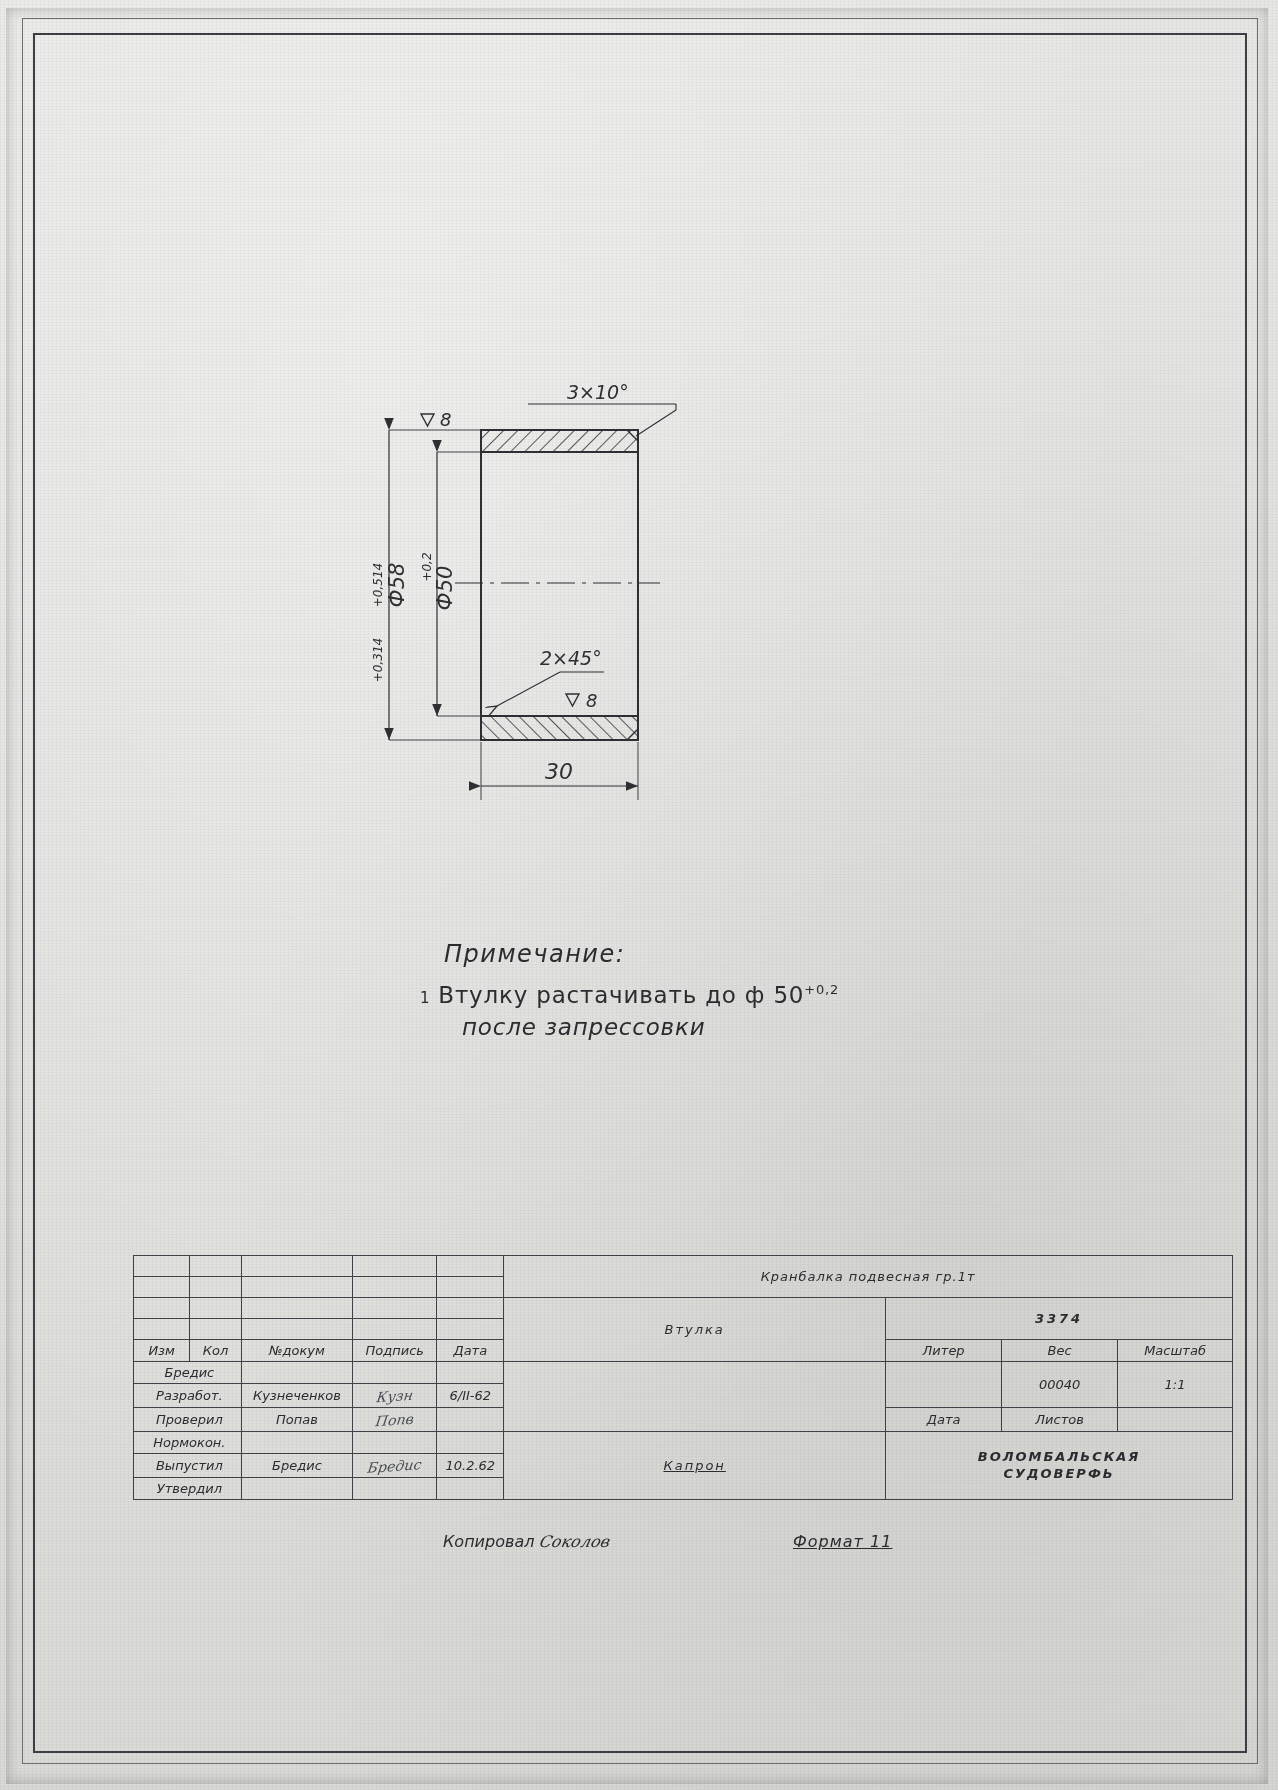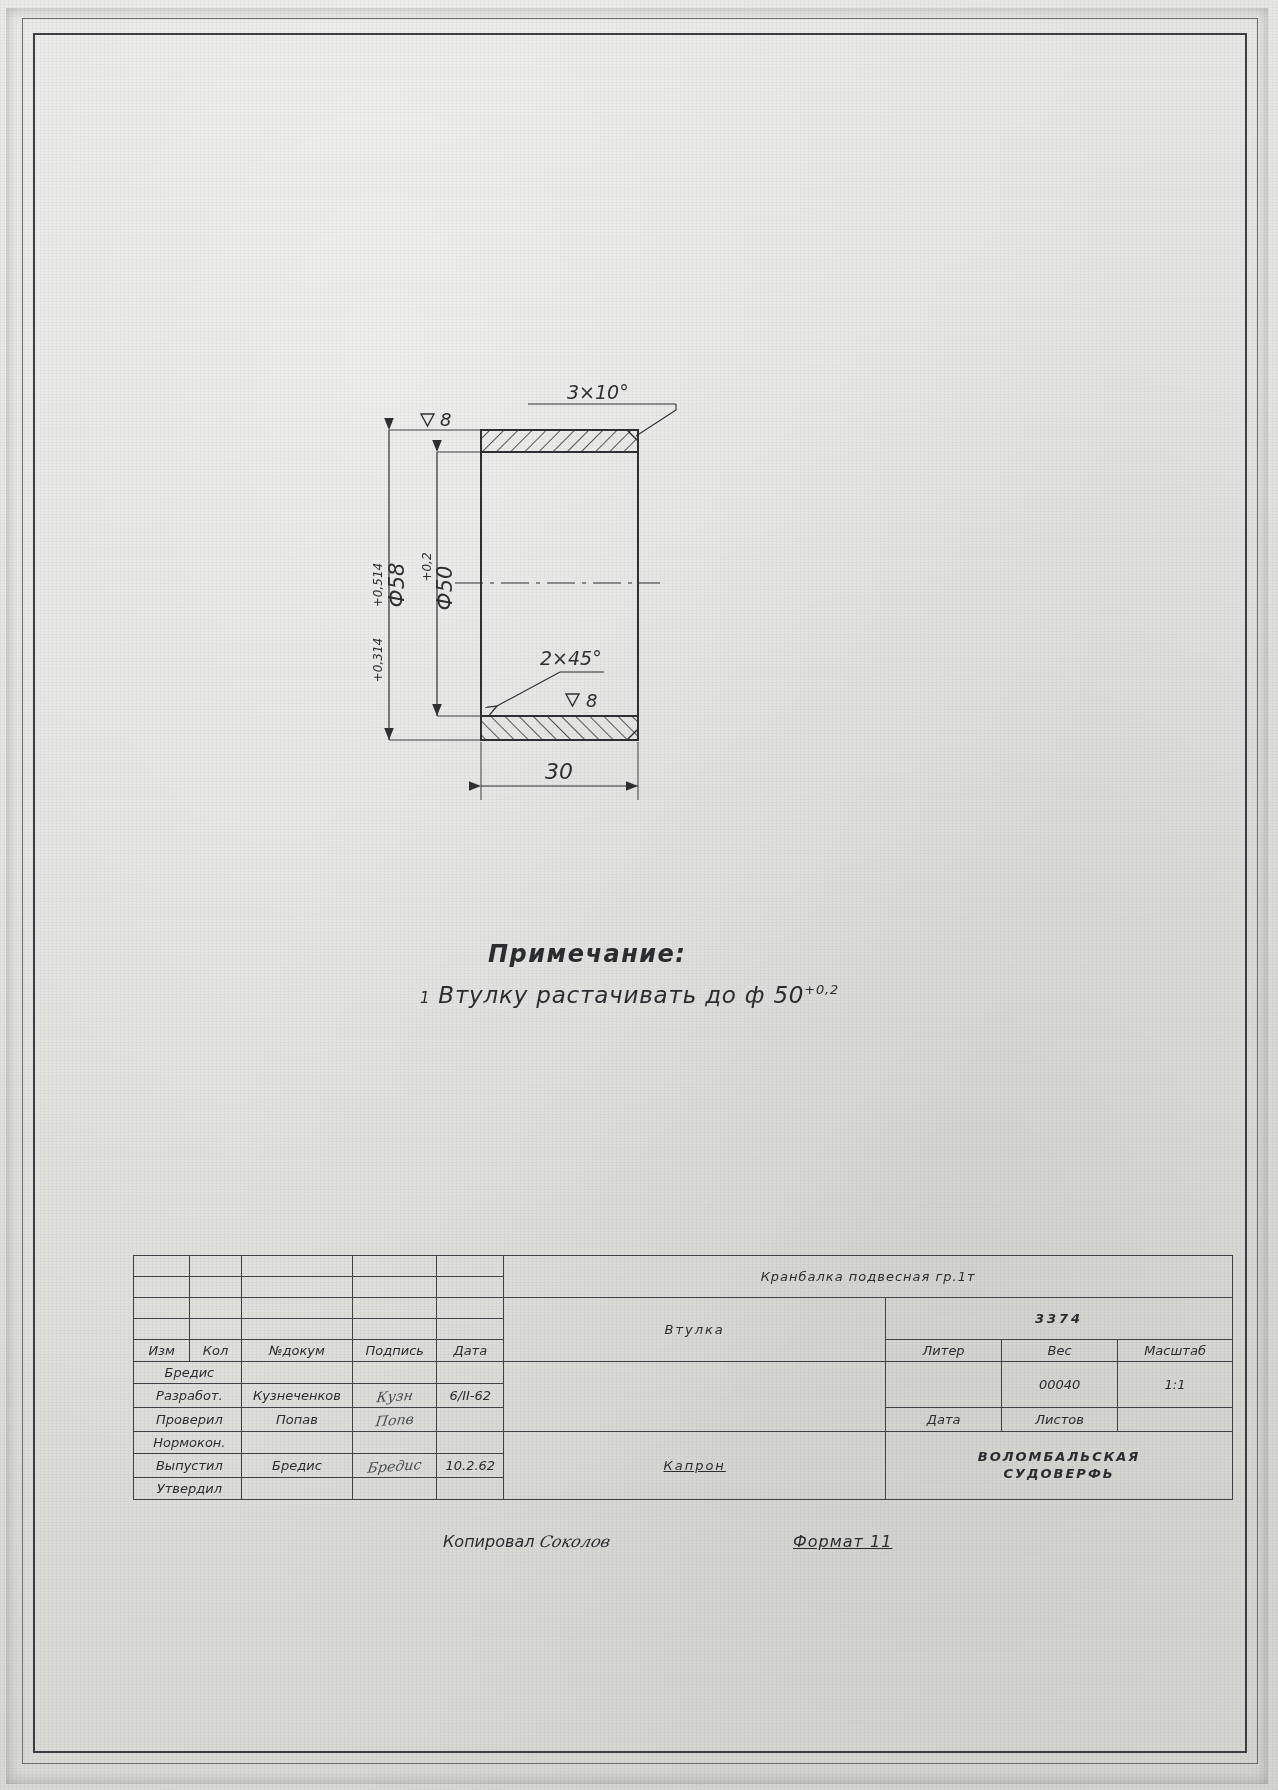--- a/index.html
+++ b/index.html
@@ -58,26 +58,24 @@
     position: absolute;
     left: 420px;
     top: 940px;
     width: 640px;
     color: #2a2c30;
   }
   .note-title {
     font-size: 24px;
     font-style: italic;
     letter-spacing: 1.5px;
-    margin-left: 68px;
-    font-weight: bold;
+    margin-left: 24px;
   }
   .note-line {
     font-size: 23px;
-    font-style: italic;
     letter-spacing: 0.8px;
     margin-top: 14px;
   }
   .note-line .num { font-size: 15px; margin-right: 8px; }
   .note-line sup { font-size: 13px; }
   .note-line2 {
     font-size: 23px;
     font-style: italic;
     letter-spacing: 0.8px;
     margin-top: 6px;
@@ -251,20 +249,21 @@
       <text x="440" y="426" font-size="18" font-style="italic" fill="#2d2f33">8</text>
       <text x="586" y="707" font-size="18" font-style="italic" fill="#2d2f33">8</text>
     </svg>
   </div>
 
   <div class="note-block">
     <div class="note-title">Примечание:</div>
     <div class="note-line">
       <span class="num">1</span><span>Втулку растачивать  до  ф 50</span><sup>+0,2</sup>
     </div>
+    <div class="note-line2">после  запрессовки</div>
   </div>
 
   <div id="title-block">
     <table>
       <colgroup>
         <col style="width:48px">
           <col style="width:44px">
           <col style="width:95px">
         <col style="width:72px">
           <col style="width:57px">

